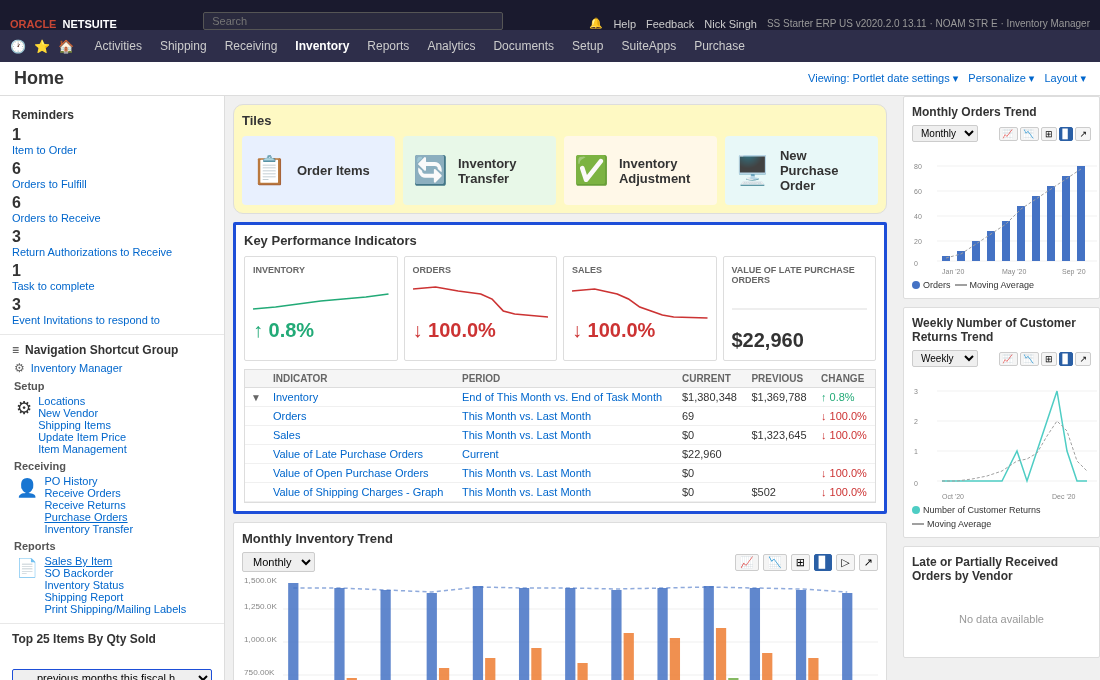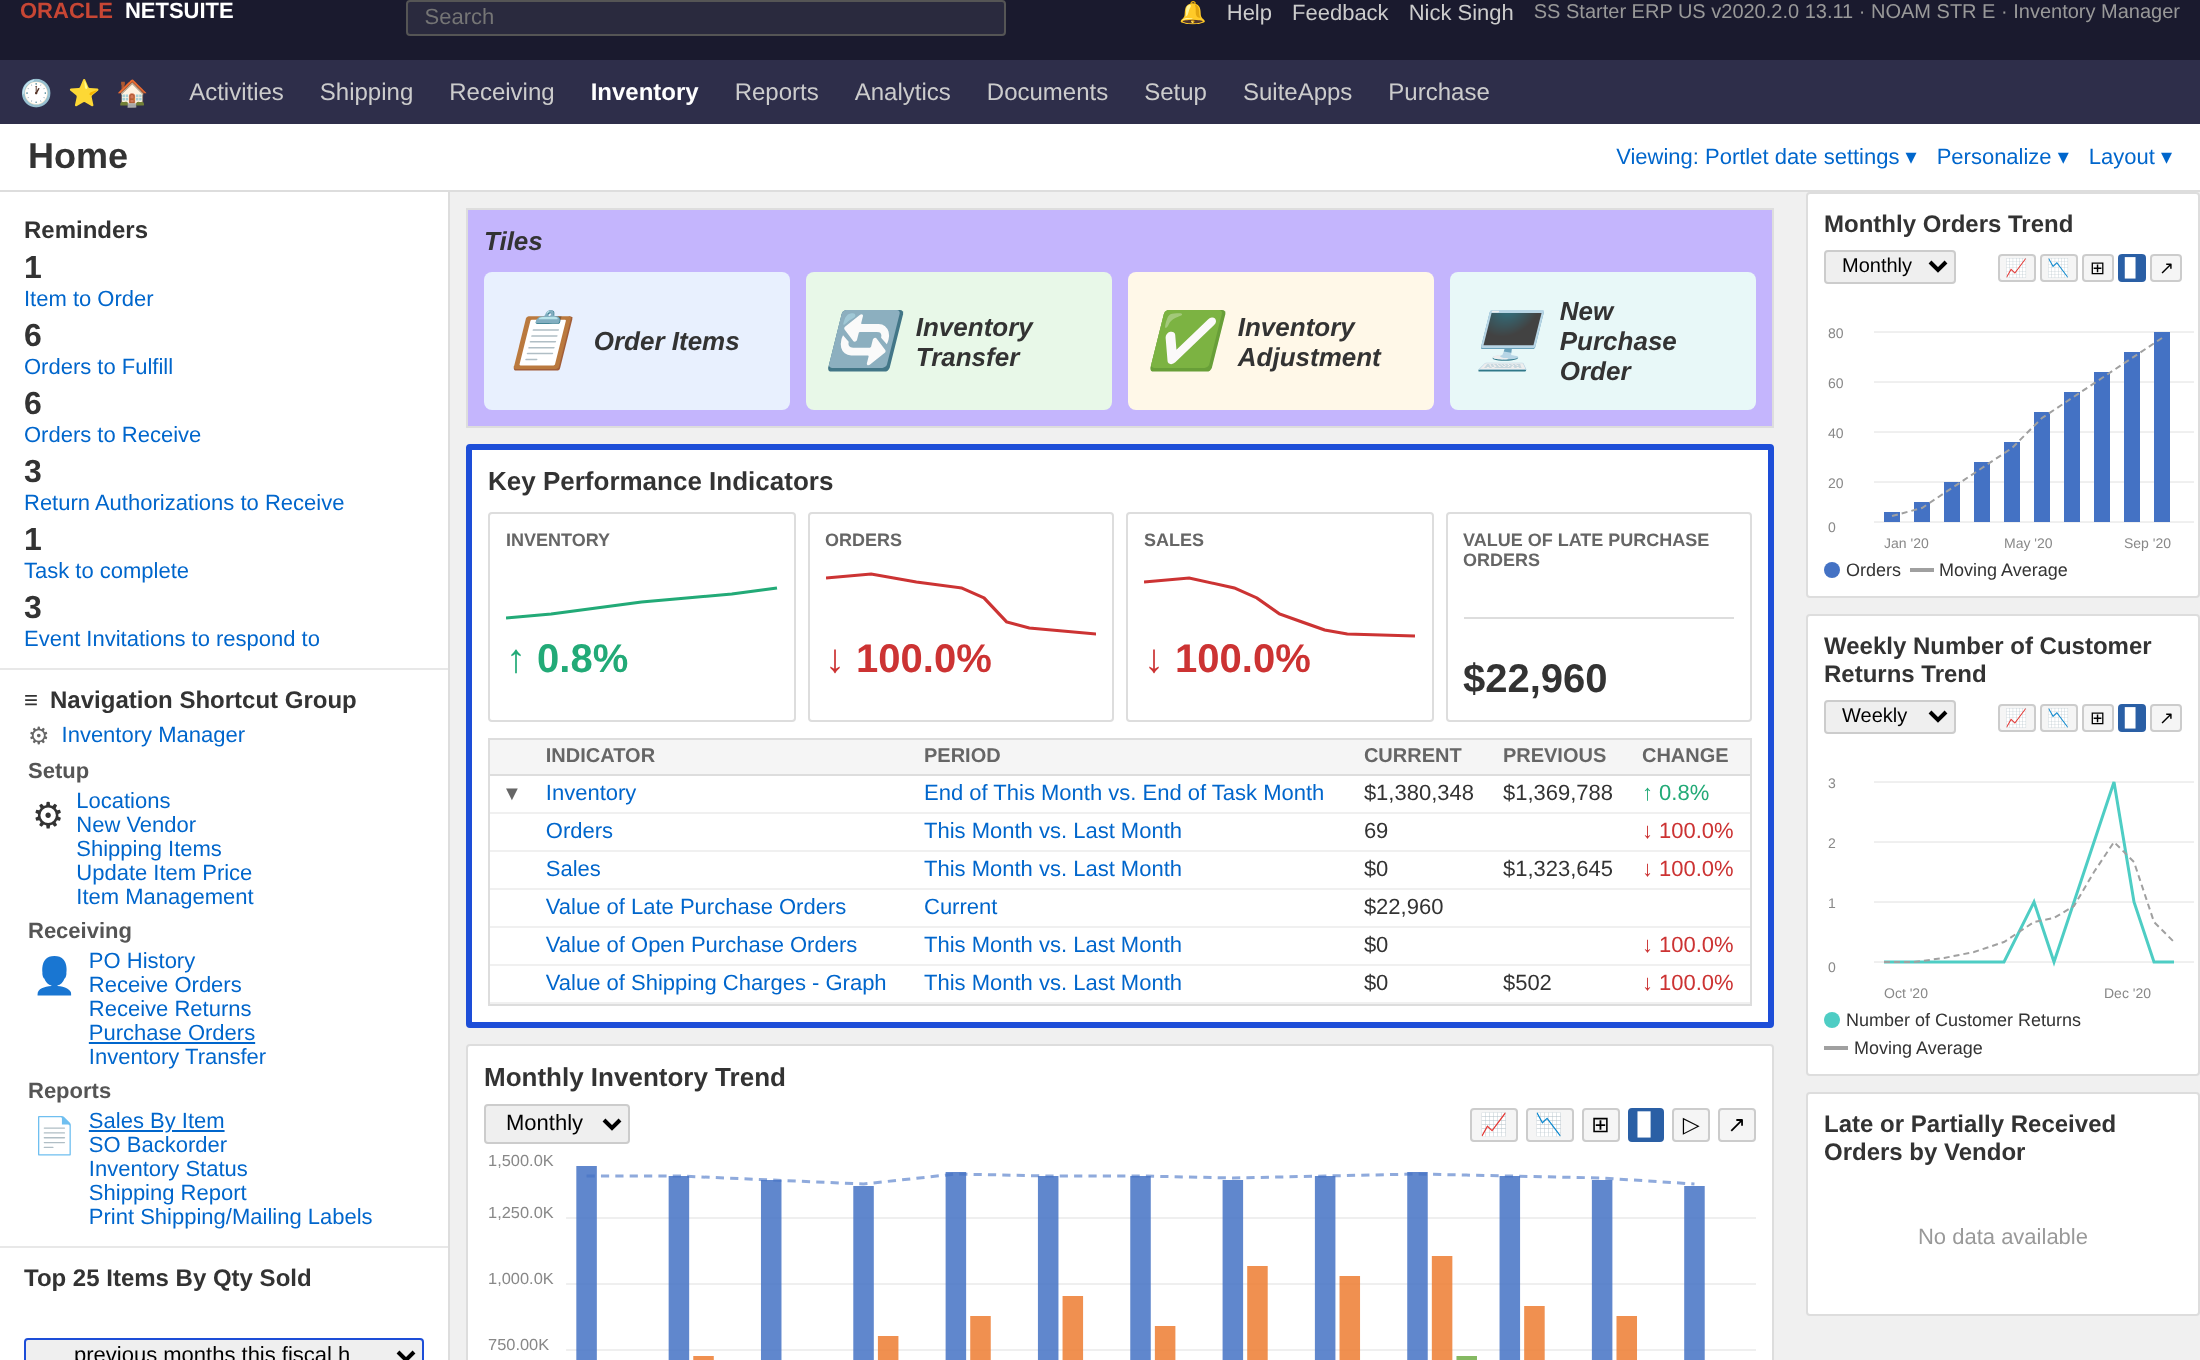--- a/index.html
+++ b/index.html
@@ -2,21 +2,21 @@
 <html><head>
   <meta charset="utf-8">
   <style>
     * { box-sizing: border-box; margin: 0; padding: 0; }
     body { font-family: Arial, sans-serif; font-size: 12px; background: #f0f0f0; color: #333; }
 
     
     .top-nav {
       background: #1a1a2e;
       display: flex;
-      align-items: flex-start;
+      align-items: flex-end;
       height: 30px;
       padding: 0 10px;
       justify-content: space-between;
     }
     .top-nav-left { display: flex; align-items: center; gap: 6px; }
     .oracle-logo { color: #c74634; font-weight: bold; font-size: 11px; }
     .netsuite-logo { color: #fff; font-size: 11px; font-weight: bold; }
     .top-nav-search { flex: 1; max-width: 300px; margin: 0 24px; }
     .top-nav-search input {
       width: 100%; padding: 2px 8px; border-radius: 2px; border: 1px solid #555;
@@ -73,21 +73,21 @@
       font-weight: bold; font-size: 12px; color: #333; padding: 4px 12px 2px;
       display: flex; align-items: center; gap: 6px;
     }
     .nav-group-sub { font-weight: bold; font-size: 11px; color: #555; padding: 3px 14px 1px; }
     .nav-link { color: #0066cc; font-size: 11px; padding: 1px 20px; display: block; cursor: pointer; }
 
     
     .main-content { flex: 1; overflow-y: auto; padding: 8px; background: #f0f0f0; }
 
     
-    .tiles-section { background: #c4b5fd; padding: 8px; margin-bottom: 8px; border: 1px solid #ddd; border-radius: 0; font-style: italic; }
+    .tiles-section { background: #fef9c3; padding: 8px; margin-bottom: 8px; border: 1px solid #ddd; border-radius: 10px; }
     .tiles-title { font-size: 13px; font-weight: bold; margin-bottom: 8px; }
     .tiles-grid { display: flex; gap: 8px; }
     .tile {
       flex: 1; border-radius: 4px; padding: 12px 10px; display: flex; align-items: center;
       gap: 10px; cursor: pointer; min-height: 60px;
     }
     .tile-order { background: #e8f0fe; }
     .tile-transfer { background: #e8f8e8; }
     .tile-adjustment { background: #fff8e8; }
     .tile-purchase { background: #e8f8f8; }

